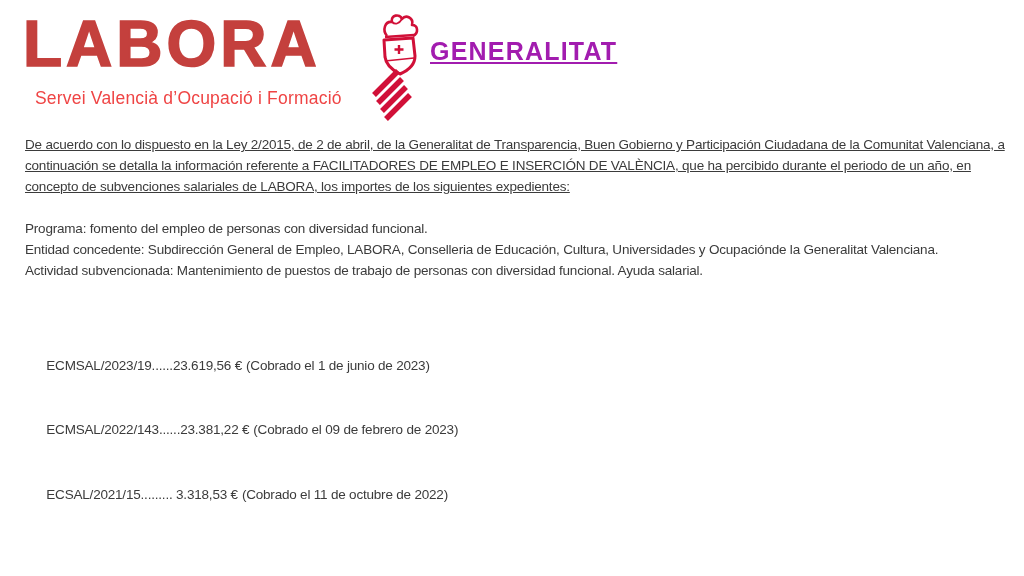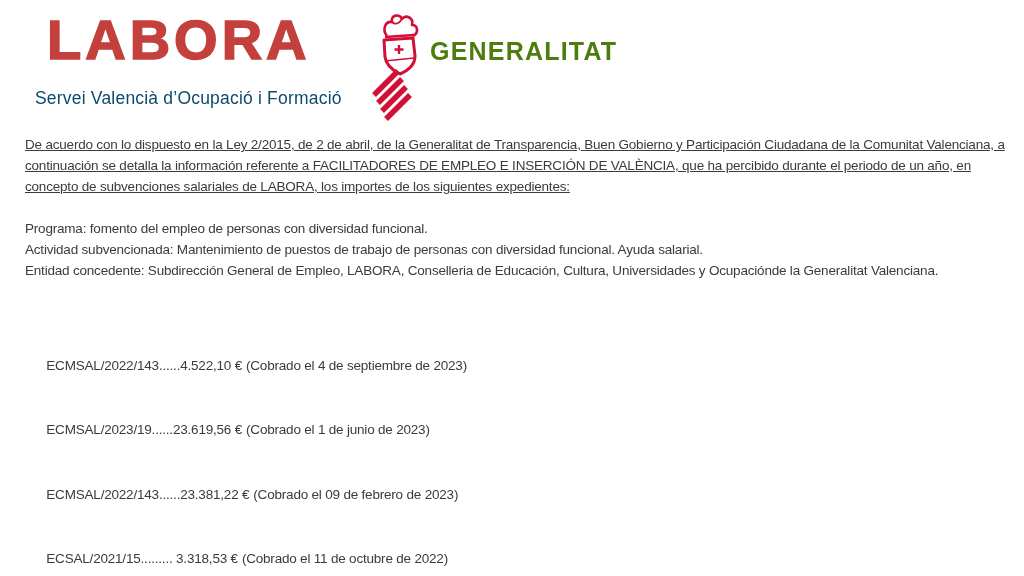--- a/index.html
+++ b/index.html
@@ -7,40 +7,41 @@
     width: 1024px; height: 576px;
     background: #ffffff;
     font-family: "Liberation Sans", sans-serif;
     color: #3b3b3b;
     position: relative;
     overflow: hidden;
   }
 
   
   .labora-wordmark {
-    position: absolute; left: 47px; top: 12px;
-    font-size: 56px; font-weight: bold;
+    position: absolute; left: 23px; top: 12px;
+    font-size: 64px; font-weight: bold;
     letter-spacing: 4px;
     color: #c4403d;
     -webkit-text-stroke: 1.6px #c4403d;
     line-height: 1;
   }
   .labora-tagline {
     position: absolute; left: 35px; top: 88px;
     font-size: 17.5px;
-    color: #0c4a6e;
+    color: #ef4444;
     letter-spacing: 0.2px;
   }
   .gva-coat { position: absolute; left: 371px; top: 12px; width: 56px; height: 110px; }
   .gva-wordmark {
     position: absolute; left: 430px; top: 36px;
     font-size: 25px; font-weight: bold;
-    color: #4d7c0f;
+    color: #a21caf;
     letter-spacing: 1.2px;
     line-height: 30px;
+    text-decoration: underline;
   }
 
   
   .content {
     position: absolute; left: 25px; top: 134px; width: 985px;
     font-size: 13.5px; letter-spacing: -0.2px; line-height: 21px;
   }
   .intro-paragraph { width: 985px; text-decoration: underline; }
   .program-block { margin-top: 21px; }
   .program-line { white-space: pre; }
@@ -83,28 +84,25 @@
     <div>GENERALITAT</div>
   </div>
 </div>
 
 <div class="content">
 
   <div class="intro-paragraph">De acuerdo con lo dispuesto en la Ley 2/2015, de 2 de abril, de la Generalitat de Transparencia, Buen Gobierno y Participación Ciudadana de la Comunitat Valenciana, a continuación se detalla la información referente a FACILITADORES DE EMPLEO E INSERCIÓN DE VALÈNCIA, que ha percibido durante el periodo de un año, en concepto de subvenciones salariales de LABORA, los importes de los siguientes expedientes:</div>
 
   <div class="program-block">
     <div class="program-line">Programa: fomento del empleo de personas con diversidad funcional.</div>
+    <div class="program-line">Entidad concedente: Subdirección General de Empleo, LABORA, Conselleria de Educación, Cultura, Universidades y Ocupaciónde la Generalitat Valenciana.</div>
     <div class="program-line">Actividad subvencionada: Mantenimiento de puestos de trabajo de personas con diversidad funcional. Ayuda salarial.</div>
-    <div class="program-line">Entidad concedente: Subdirección General de Empleo, LABORA, Conselleria de Educación, Cultura, Universidades y Ocupaciónde la Generalitat Valenciana.</div>
   </div>
 
   <div class="expedientes-block">
-    <div class="exp-row">
-      <span>ECMSAL/2022/143</span><span>......</span><span>4.522,10 €</span><span class="exp-note">(Cobrado el 4 de septiembre de 2023)</span>
-    </div>
     <div class="exp-row">
       <span>ECMSAL/2023/19</span><span>......</span><span>23.619,56 €</span><span class="exp-note">(Cobrado el 1 de junio de 2023)</span>
     </div>
     <div class="exp-row">
       <span>ECMSAL/2022/143</span><span>......</span><span>23.381,22 €</span><span class="exp-note">(Cobrado el 09 de febrero de 2023)</span>
     </div>
     <div class="exp-row">
       <span>ECSAL/2021/15</span><span>......... </span><span>3.318,53 €</span><span class="exp-note">(Cobrado el 11 de octubre de 2022)</span>
     </div>
 

